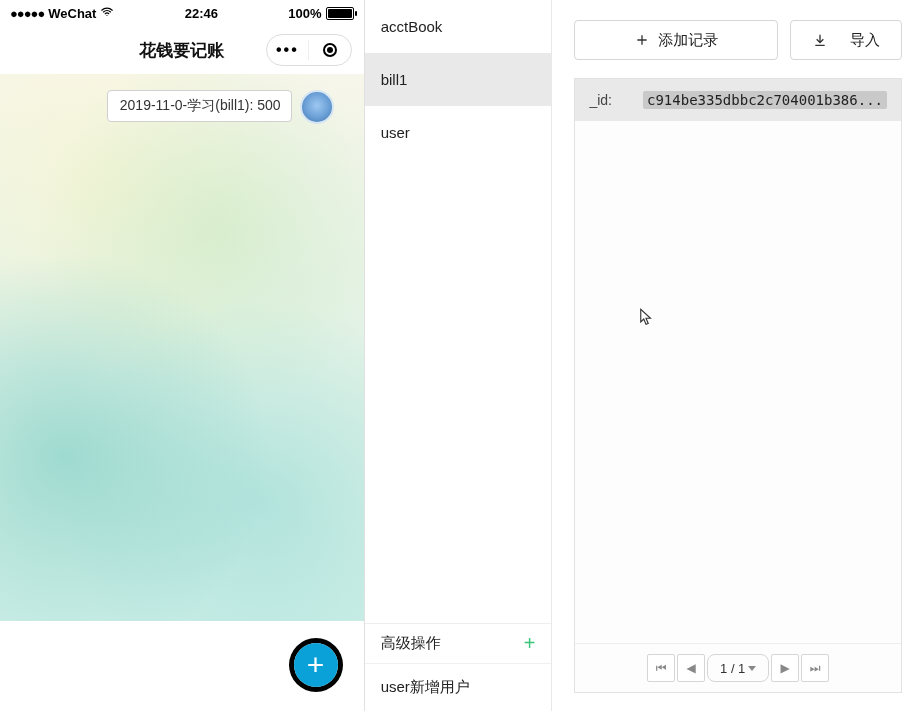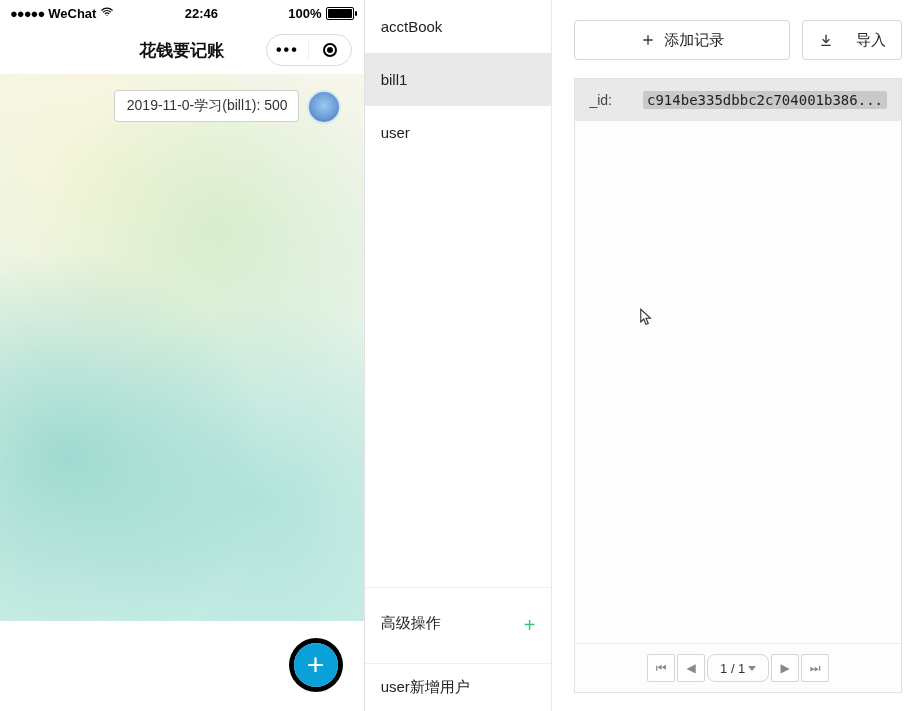--- a/index.html
+++ b/index.html
@@ -27,42 +27,42 @@
   .target-icon::after { content:""; width:6px; height:6px; background:#000; border-radius:50%; }
 
   .chat-area { flex:1; position:relative; overflow:hidden;
     background:
       radial-gradient(circle at 18% 70%, rgba(110,200,190,.55), transparent 42%),
       radial-gradient(circle at 72% 78%, rgba(140,215,210,.5), transparent 40%),
       radial-gradient(circle at 60% 28%, rgba(190,230,180,.45), transparent 40%),
       radial-gradient(circle at 25% 20%, rgba(250,245,200,.5), transparent 38%),
       linear-gradient(180deg,#f7f6ea 0%, #e6f3e6 40%, #cdeee7 100%);
   }
-  .msg-row { position:absolute; top:16px; right:23px; display:flex; align-items:flex-start; gap:8px; }
+  .msg-row { position:absolute; top:16px; right:30px; display:flex; align-items:flex-start; gap:8px; }
   .bubble { background:#fff; border:1px solid #d0d0d0; border-radius:4px; padding:6px 10px 6px 12px; font-size:14px; color:#333; max-width:280px; white-space:nowrap; overflow:hidden; text-overflow:ellipsis; }
   .avatar { width:34px; height:34px; border-radius:50%; background:radial-gradient(circle at 50% 45%, #9ec8f2 0%, #6a9fd6 55%, #4a7bb0 90%); border:2px solid #d6e6f5; flex:none; }
 
   .bottom-bar { height:90px; background:rgba(255,255,255,.5); position:relative; }
   .add-bill { position:absolute; right:26px; top:22px; width:44px; height:44px; border-radius:50%; background: radial-gradient(circle at 50% 50%, #0aa1d8 0%, #0aa1d8 100%); box-shadow:0 0 0 5px #000; display:flex; align-items:center; justify-content:center; color:#fff; font-size:30px; font-weight:300; cursor:pointer; }
 
   
   .coll-panel { width:208px; border-right:1px solid #e8e8e8; display:flex; flex-direction:column; }
   .coll-item { padding:18px 16px; font-size:15px; color:#222; cursor:pointer; }
   .coll-item.active { background:#e9e9e9; font-weight:400; }
   .spacer { flex:1; }
-  .adv-head { padding:26px 16px; font-size:15px; color:#222; border-top:1px solid #eee; display:flex; justify-content:space-between; }
+  .adv-head { padding:8px 16px; font-size:15px; color:#222; border-top:1px solid #eee; display:flex; align-items:center; justify-content:space-between; }
   .adv-plus { color:#3bc47a; font-size:20px; font-weight:400; cursor:pointer; }
   .adv-item { padding:14px 16px; font-size:15px; color:#222; cursor:pointer; border-top:1px solid #f0f0f0; }
 
   
   .rec-panel { flex:1; display:flex; flex-direction:column; padding:20px 22px 18px; }
   .rec-toolbar { display:flex; gap:12px; margin-bottom:18px;text-align:center; }
   .btn { height:40px; border:1px solid #d6d6d6; border-radius:4px; background:#fff; display:flex; align-items:center; justify-content:center; gap:8px; font-size:15px; color:#222; cursor:pointer; }
   .btn.add { flex:1; }
-  .btn.import { width:100px;gap:22px; }
+  .btn.import { width:112px;gap:22px; }
   .btn svg { width:16px; height:16px; stroke:#333; fill:none; stroke-width:2; }
 
   .record-list { border:1px solid #e2e2e2; background:#fdfdfd; flex:1; display:flex; flex-direction:column; overflow:hidden; }
   .record-row { background:#e9e9e9; padding:12px 14px; font-size:14px; color:#222; display:flex; gap:6px; align-items:baseline; cursor:pointer; }
   .record-row .key { color:#444; }
   .record-row .val { background:#c9c9c9; color:#222; padding:1px 4px; border-radius:2px; font-family:monospace; white-space:nowrap; overflow:hidden; text-overflow:ellipsis;margin-left:25px; }
   .record-blank { flex:1; position:relative; }
   .cursor-icon { position:absolute; left:62px; top:186px; }
   .cursor-icon svg { width:18px; height:18px; stroke:#333; fill:#fff; stroke-width:1.5; }
 

